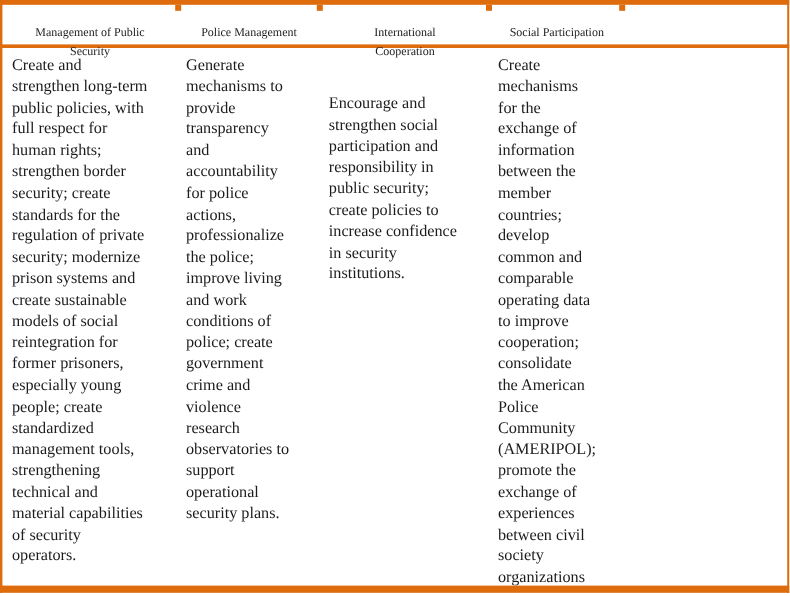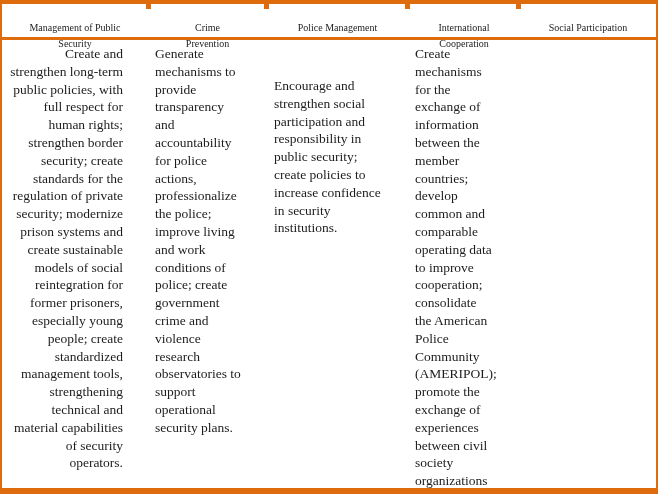--- a/index.html
+++ b/index.html
@@ -49,21 +49,21 @@
   .th.c5 span { max-width: 100px; }
 
   .td {
     grid-row: 2;
     font-size: 13.5px;
     line-height: 17.8px;
     text-align: left;
     padding-top: 5px;
     overflow: hidden;
   }
-  .td.c1 { padding-left: 8px; padding-right: 25px; text-align: right; }
+  .td.c1 { padding-left: 8px; padding-right: 25px; }
   .td.c2 { padding-left: 7px; padding-right: 26px; }
   .td.c3 { padding-left: 7px; padding-right: 22px; }
   .td.c4 { padding-left: 7px; padding-right: 25px; margin-top: 32px; }
   .td.c5 { padding-left: 7px; padding-right: 24px; }
 </style>
 </head>
 <body>
 
 <div class="page">
 
@@ -75,23 +75,20 @@
   <div class="rule rule-header"></div>
   <div class="rule rule-bottom"></div>
   <div class="rule rule-left"></div>
   <div class="rule rule-right"></div>
 
   <div class="grid">
 
     <div class="th c1">
       <span>Management of Public Security</span>
     </div>
-    <div class="th c2">
-      <span>Crime Prevention</span>
-    </div>
     <div class="th c3">
       <span>Police Management</span>
     </div>
     <div class="th c5">
       <span>International Cooperation</span>
     </div>
     <div class="th c4">
       <span>Social Participation</span>
     </div>
 

